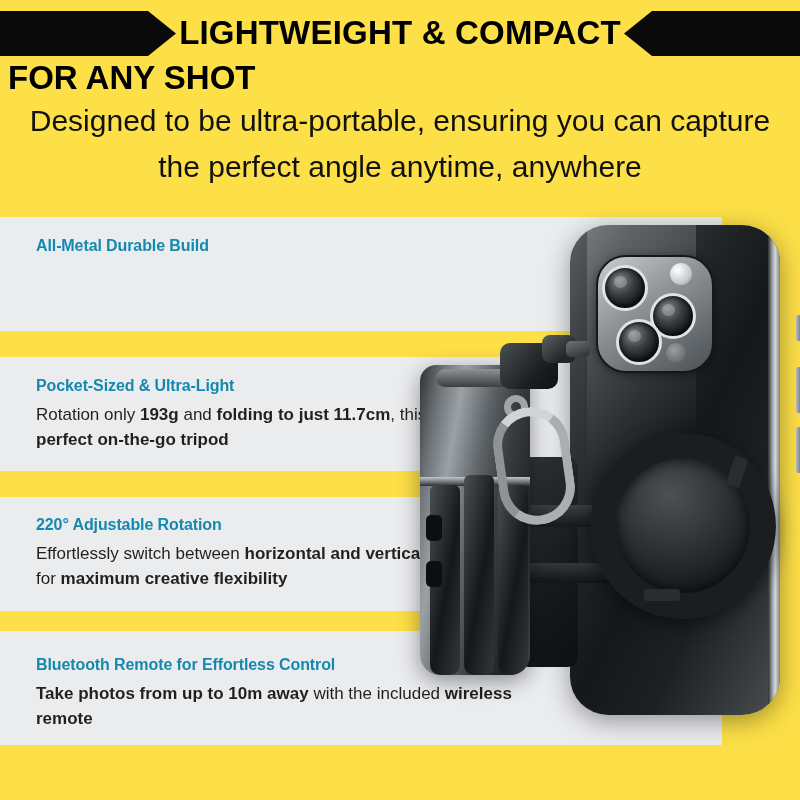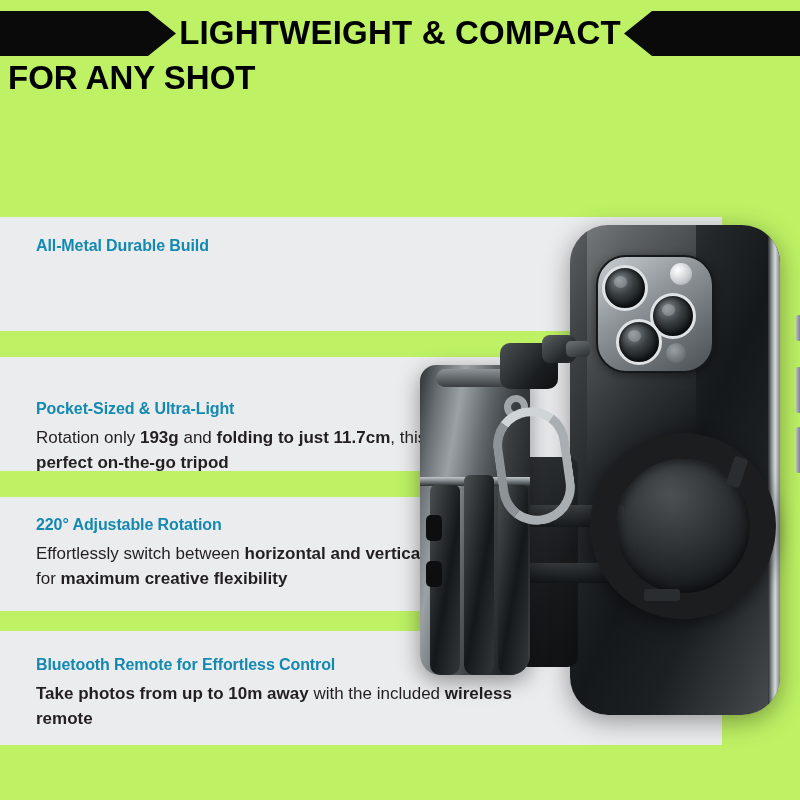--- a/index.html
+++ b/index.html
@@ -4,21 +4,21 @@
 <title>Lightweight &amp; Compact Tripod Feature Infographic</title>
 <style>
   * { margin:0; padding:0; box-sizing:border-box; }
   html,body { width:800px; height:800px; }
   body {
     background:#ffffff;
     font-family:"Liberation Sans","DejaVu Sans",sans-serif;
     overflow:hidden;
     position:relative;
   }
-  #page { position:relative; width:800px; height:800px; background:#bef264; overflow:hidden; }
+  #page { position:relative; width:800px; height:800px; background:#fde047; overflow:hidden; }
 
   
   .header { position:absolute; left:0; top:0; width:800px; height:190px; }
 
   .banner-left, .banner-right {
     position:absolute; top:11px; height:45px; background:#0a0a0a;
   }
   .banner-left  { left:0;  width:176px; clip-path:polygon(0 0, 148px 0, 176px 50%, 148px 100%, 0 100%); }
   .banner-right { right:0; width:176px; clip-path:polygon(28px 0, 176px 0, 176px 100%, 28px 100%, 0 50%); }
 
@@ -44,21 +44,21 @@
     position:absolute; left:0; width:722px; height:114px;
     background:#ebecee;
   }
   .band-1 { top:217px; }
   .band-2 { top:357px; }
   .band-3 { top:497px; }
   .band-4 { top:631px; height:114px; }
 
   .feature { position:absolute; left:36px; width:470px; }
   .f1 { top:233px; }
-  .f2 { top:373px;margin-top:23px; }
+  .f2 { top:373px; }
   .f3 { top:512px; }
   .f4 { top:652px; width:520px; }
 
   .f-title {
     color:#1489b0; font-size:16px; font-weight:700;
     line-height:26px; letter-spacing:-.1px; white-space:nowrap;
   }
   .f-body {
     color:#231f20; font-size:17px; font-weight:400;
     line-height:25px; margin-top:3px;
@@ -229,20 +229,24 @@
 </head>
 <body>
 
 <div id="page">
 
   <div class="header">
     <div class="banner-left"></div>
     <div class="banner-right"></div>
     <div class="title">LIGHTWEIGHT &amp; COMPACT</div>
     <div class="title-line2">FOR ANY SHOT</div>
+    <div class="subtitle">
+      <div>Designed to be ultra-portable, ensuring you can capture</div>
+      <div>the perfect angle anytime, anywhere</div>
+    </div>
   </div>
 
   <div class="bands">
     <div class="band band-1"></div>
     <div class="band band-2"></div>
     <div class="band band-3"></div>
     <div class="band band-4"></div>
   </div>
 
   <div class="feature f1">

